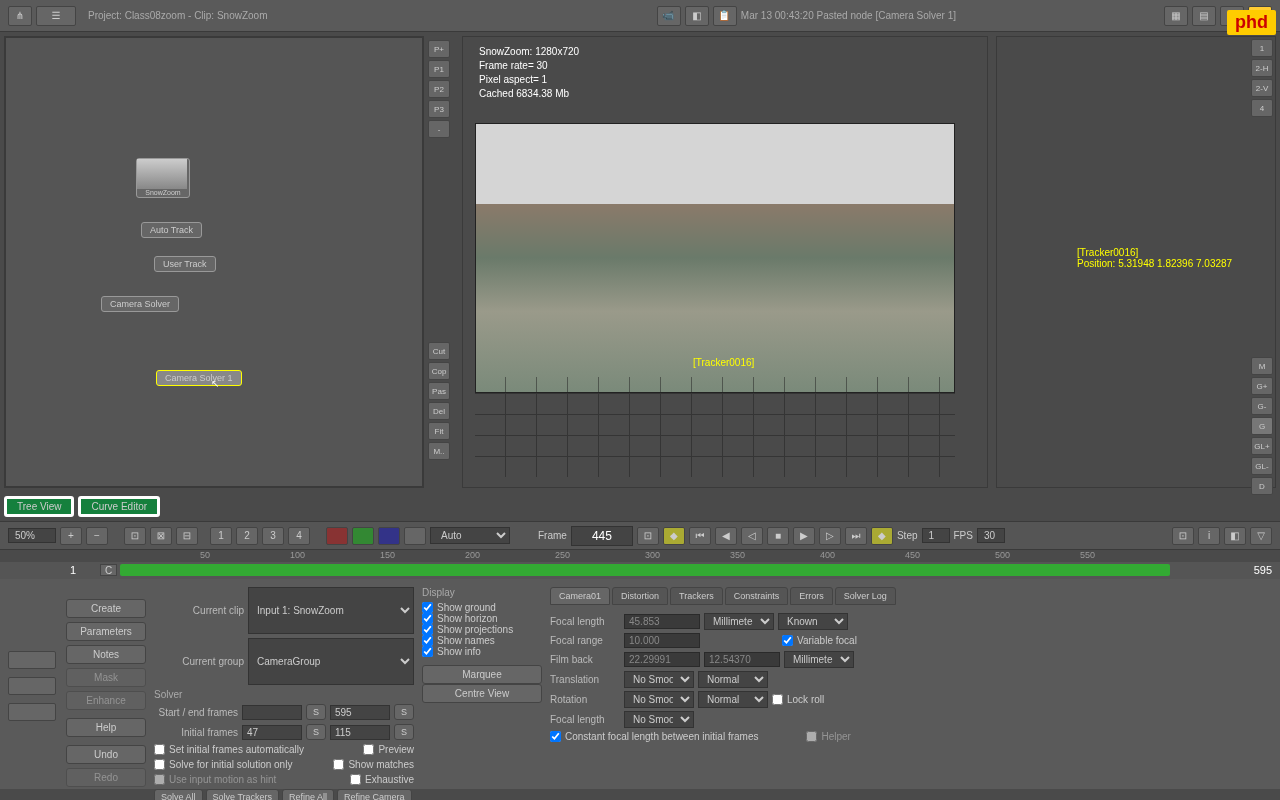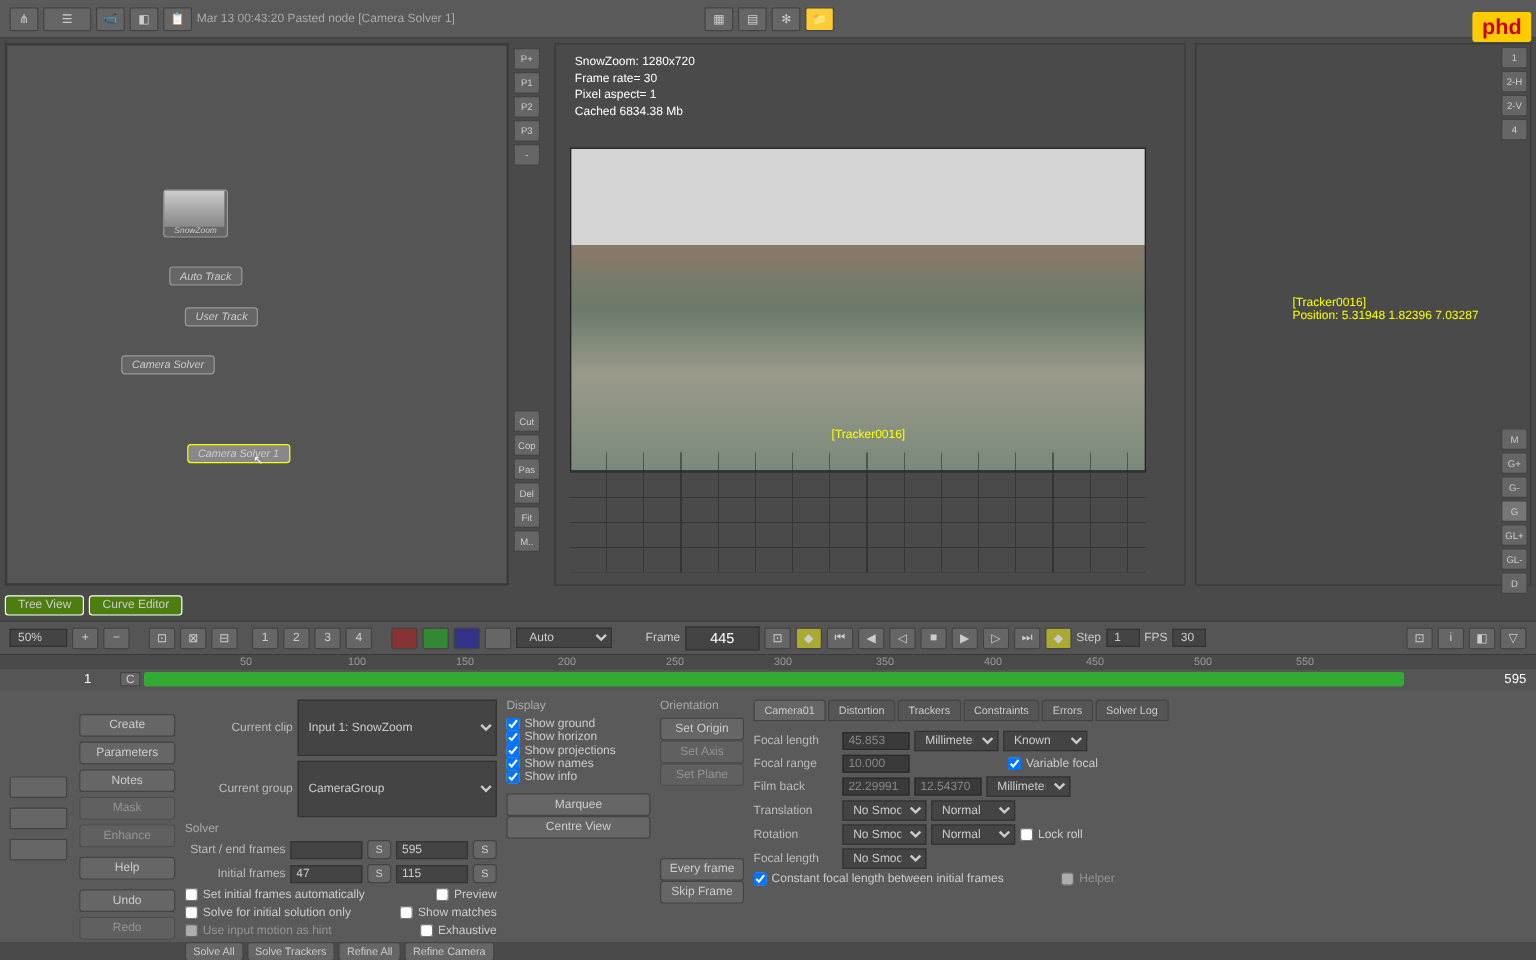--- a/index.html
+++ b/index.html
@@ -5,33 +5,33 @@
 * { margin: 0; padding: 0; box-sizing: border-box; font-family: Arial, sans-serif; font-size: 10px; }
 body { background: #4a4a4a; color: #ccc; width: 1280px; height: 800px; overflow: hidden; position: relative; }
 .toolbar { height: 32px; background: #5a5a5a; border-bottom: 1px solid #3a3a3a; display: flex; align-items: center; padding: 0 8px; gap: 4px; }
 .tool-btn { width: 24px; height: 20px; background: #666; border: 1px solid #444; border-radius: 2px; display: flex; align-items: center; justify-content: center; cursor: pointer; }
 .tool-btn.wide { width: 40px; }
 .proj-info { color: #aaa; margin-left: 8px; flex: 1; }
 .status-msg { color: #aaa; }
 .logo { position: absolute; right: 4px; top: 10px; background: #ffcc00; color: #c00; font-weight: bold; font-size: 18px; padding: 2px 8px; border-radius: 2px; }
 .main-area { display: flex; height: 460px; }
 .node-panel { width: 420px; background: #555; border: 2px solid #3a3a3a; position: relative; margin: 4px; }
-.node { position: absolute; background: #666; border: 1px solid #999; border-radius: 3px; padding: 2px 8px; font-size: 9px; text-align: center; font-style: italic; }
+.node { position: absolute; background: #666; border: 1px solid #999; border-radius: 3px; padding: 2px 8px; font-size: 9px; text-align: center; }
 .node.selected { border: 1px solid #ff0; background: #888; }
 .node-img { width: 50px; height: 30px; background: linear-gradient(#ccc, #888); }
 .side-btns { width: 30px; display: flex; flex-direction: column; gap: 2px; padding-top: 8px; }
 .side-btn { width: 22px; height: 18px; background: #666; border: 1px solid #444; border-radius: 2px; font-size: 8px; display: flex; align-items: center; justify-content: center; cursor: pointer; }
 .viewport { flex: 1; background: #4a4a4a; position: relative; margin: 4px; border: 1px solid #3a3a3a; }
 .vp-info { position: absolute; top: 8px; left: 16px; color: #fff; font-size: 10px; line-height: 14px; }
 .vp-image { position: absolute; top: 86px; left: 12px; width: 480px; height: 270px; background: linear-gradient(to bottom, #d5d5d5 0%, #d5d5d5 30%, #8a7a6a 30%, #6a7a6a 50%, #9a9a8a 70%, #7a8a7a 100%); border: 1px solid #222; }
 .vp-grid { position: absolute; top: 340px; left: 12px; width: 480px; height: 100px; background: repeating-linear-gradient(90deg, transparent, transparent 30px, #222 30px, #222 31px), repeating-linear-gradient(0deg, transparent, transparent 20px, #222 20px, #222 21px); opacity: 0.5; }
 .right-3d { width: 280px; background: #4a4a4a; position: relative; margin: 4px; border: 1px solid #3a3a3a; }
 .right-btns { position: absolute; right: 2px; top: 2px; display: flex; flex-direction: column; gap: 2px; }
 .panel-tabs { display: flex; gap: 4px; padding: 4px; }
-.tab-btn { background: #4d7c0f; border: 1px solid #ffffff; padding: 2px 10px; border-radius: 3px; cursor: pointer; }
+.tab-btn { background: #15803d; border: 3px solid #ffffff; padding: 2px 10px; border-radius: 3px; cursor: pointer; }
 .timeline-controls { height: 28px; background: #555; display: flex; align-items: center; padding: 0 8px; gap: 4px; border-top: 1px solid #3a3a3a; }
 .tc-field { background: #444; border: 1px solid #333; padding: 1px 6px; color: #ccc; width: 48px; }
 .play-btn { width: 22px; height: 18px; background: #666; border: 1px solid #444; border-radius: 2px; cursor: pointer; display: flex; align-items: center; justify-content: center; }
 .frame-display { background: #444; border: 1px solid #333; padding: 2px 20px; color: #fff; font-size: 12px; }
 .timeline-track { height: 30px; background: #555; position: relative; border-top: 1px solid #3a3a3a; text-decoration: underline; }
 .tl-ruler { height: 12px; background: #4a4a4a; position: relative; }
 .tl-tick { position: absolute; top: 0; color: #999; font-size: 9px; }
 .tl-bar { position: absolute; top: 14px; left: 120px; right: 110px; height: 12px; background: linear-gradient(to right, #3a3 0%, #3a3 100%); border-radius: 2px; }
 .tl-end { position: absolute; right: 8px; top: 14px; color: #fff; font-size: 11px; }
 .tl-start { position: absolute; left: 70px; top: 14px; color: #fff; font-size: 11px; }
@@ -48,32 +48,33 @@
 .sp-btn { background: #666; border: 1px solid #444; padding: 2px 6px; border-radius: 3px; cursor: pointer; font-size: 9px; }
 .sp-check { display: flex; align-items: center; gap: 4px; }
 .display-panel { width: 120px; }
 .orient-panel { width: 70px; }
 .cam-panel { flex: 1; }
 .cam-tabs { display: flex; gap: 2px; margin-bottom: 8px; }
 .cam-tab { background: #555; border: 1px solid #444; padding: 3px 8px; border-radius: 3px 3px 0 0; cursor: pointer; font-size: 9px; }
 .cam-tab.active { background: #666; }
 .cam-row { display: flex; align-items: center; gap: 4px; margin-bottom: 3px; }
 .cam-label { width: 70px; color: #bbb; }
-.cam-input { width: 56px; background: #3a3a3a; border: 1px solid #2a2a2a; padding: 1px 4px; color: #888; }
+.cam-input { width: 76px; background: #3a3a3a; border: 1px solid #2a2a2a; padding: 1px 4px; color: #888; }
 .cam-select { width: 70px; background: #444; border: 1px solid #333; padding: 1px 4px; color: #ccc; }
 input[type="checkbox"] { width: 11px; height: 11px; }
 .sp-title { color: #aaa; margin-bottom: 4px; }
 .btn-row { display: flex; gap: 3px; margin-top: 4px; }
 </style>
 </head>
 <body>
 
 <div class="toolbar">
   <div class="tool-btn">⋔</div>
   <div class="tool-btn wide">☰</div>
+  <div class="proj-info">Project: Class08zoom - Clip: SnowZoom</div>
   <div class="tool-btn">📹</div>
   <div class="tool-btn">◧</div>
   <div class="tool-btn">📋</div>
   <div class="status-msg">Mar 13 00:43:20 Pasted node [Camera Solver 1]</div>
   <div style="width:200px"></div>
   <div class="tool-btn">▦</div>
   <div class="tool-btn">▤</div>
   <div class="tool-btn">✻</div>
   <div class="tool-btn" style="background:#ffcc33">📁</div>
 </div>
@@ -322,29 +323,20 @@
       </div>
     <div class="sp-check">
         <input type="checkbox" checked="" style="">
         <span>Show info</span>
       </div>
     <div style="height:8px"></div>
     <div class="lbtn">Marquee</div>
     <div class="lbtn">Centre View</div>
   </div>
 
-  <div class="orient-panel">
-    <div class="sp-title">Orientation</div>
-    <div class="lbtn">Set Origin</div>
-    <div class="lbtn dim">Set Axis</div>
-    <div class="lbtn dim">Set Plane</div>
-    <div style="height:60px"></div>
-    <div class="lbtn">Every frame</div>
-    <div class="lbtn">Skip Frame</div>
-  </div>
 
   <div class="cam-panel">
     <div class="cam-tabs">
       <div class="cam-tab active">Camera01</div>
       <div class="cam-tab">Distortion</div>
       <div class="cam-tab">Trackers</div>
       <div class="cam-tab">Constraints</div>
       <div class="cam-tab">Errors</div>
       <div class="cam-tab">Solver Log</div>
     </div>

